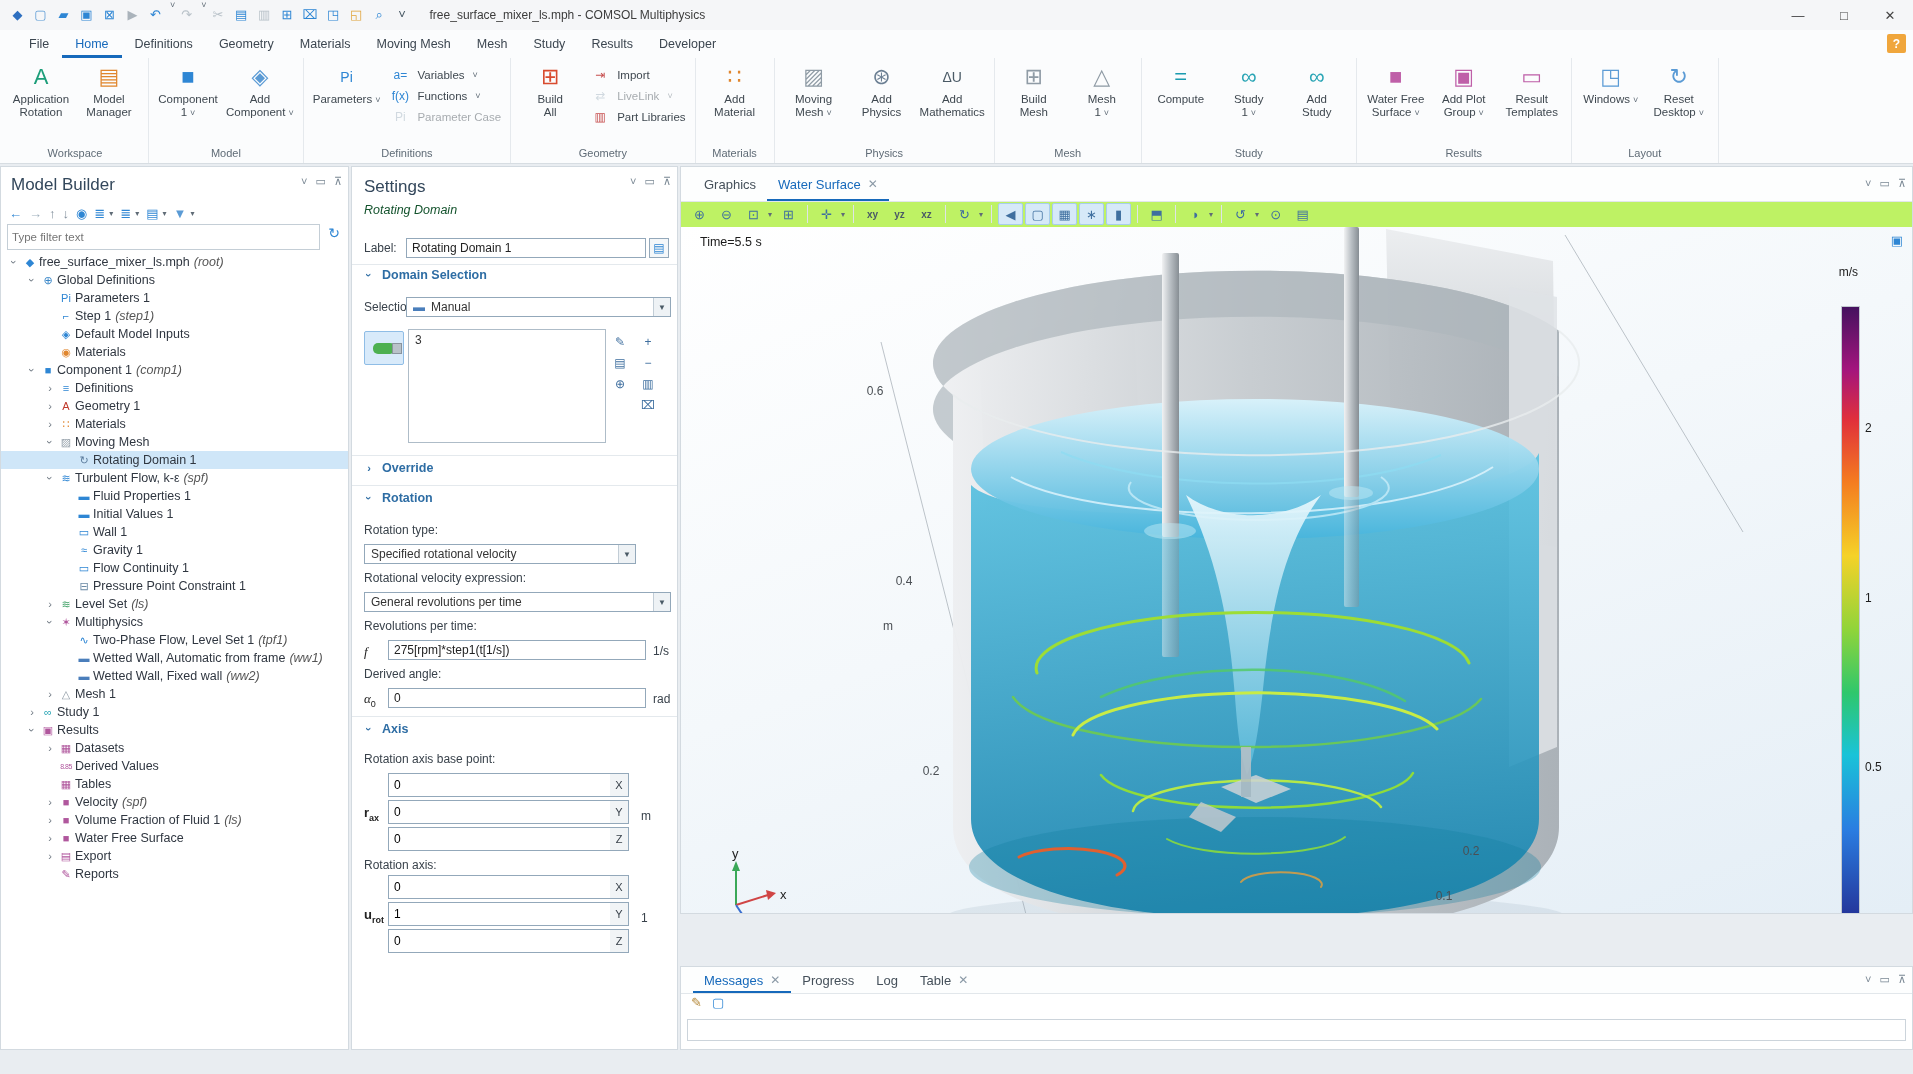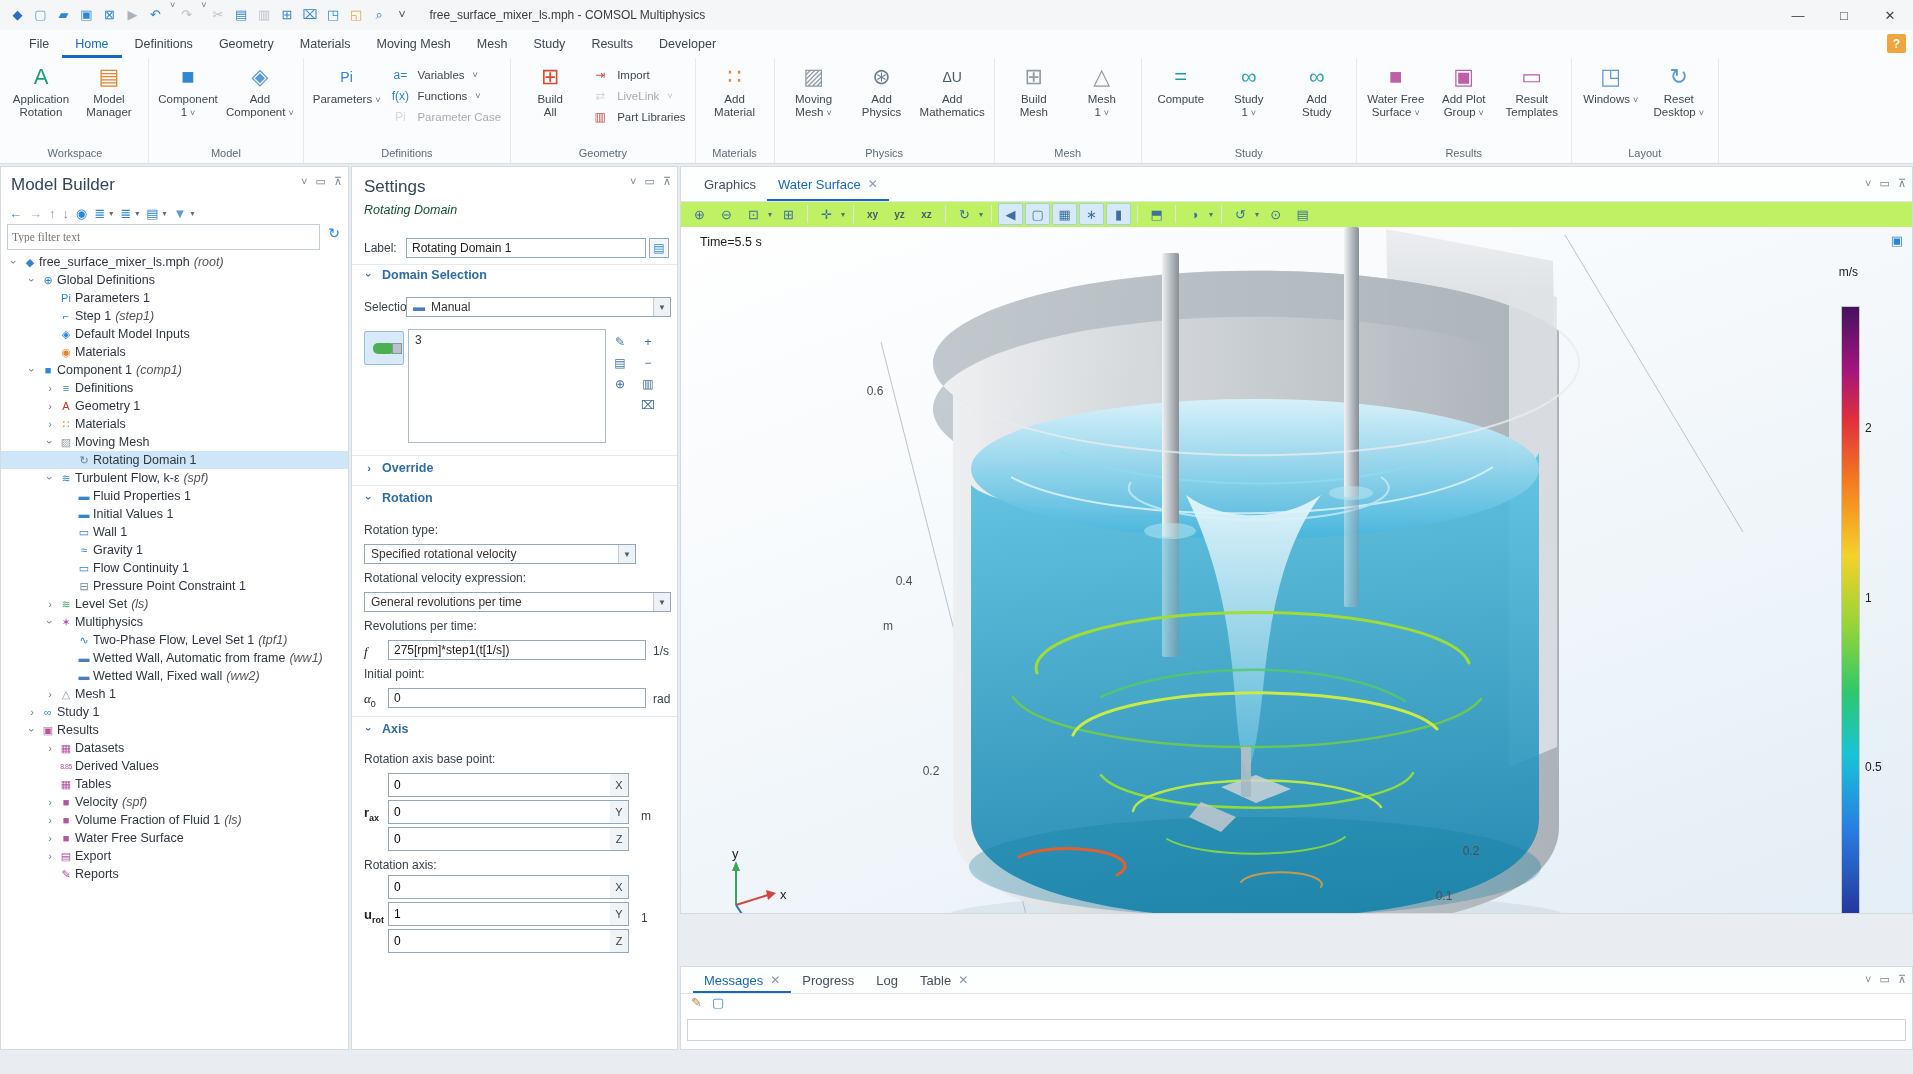--- a/index.html
+++ b/index.html
@@ -36,21 +36,21 @@
   #settings-panel{left:351px;width:327px;}
   #graphics-panel{left:680px;right:0;top:166px;height:748px;background:#bef264;border:1px solid #d3dae0;box-sizing:border-box;position:absolute;}
   #messages-panel{left:680px;right:0;top:966px;bottom:24px;background:#fff;border:1px solid #d3dae0;box-sizing:border-box;position:absolute;}
   .panel-title{position:absolute;left:10px;top:8px;font-size:17px;color:#33475b;}
   .panel-controls{position:absolute;right:6px;top:8px;display:flex;gap:8px;color:#7a8894;font-size:11px;}
   .panel-controls span{cursor:default;}
   
   .mb-toolbar{position:absolute;left:8px;top:39px;display:flex;align-items:center;gap:7px;font-size:13px;}
   .mb-toolbar .ddm{font-size:8px;color:#5f6b76;margin-left:-3px;}
   .filter-wrap{position:absolute;left:6px;top:57px;right:28px;}
-  .filter-wrap input{width:100%;height:18px;border:1px solid #c4ced6;font-size:11.5px;color:#8a949d;padding:12px 4px;box-sizing:border-box;font-family:Liberation Serif, serif;}
+  .filter-wrap input{width:100%;height:18px;border:1px solid #c4ced6;font-size:11.5px;color:#8a949d;padding:12px 4px;box-sizing:border-box;font-family:Liberation Sans, sans-serif;}
   .filter-refresh{position:absolute;right:8px;top:58px;color:#2e86d4;font-size:14px;}
   #tree{position:absolute;left:0;right:0;top:86px;bottom:0;overflow:hidden;}
   .trow{height:18px;display:flex;align-items:center;font-size:12.5px;color:#2f3640;white-space:nowrap;}
   .trow.sel{background:#cfe6f8;}
   .caret{width:14px;color:#707a84;font-size:11px;text-align:center;flex:none;}
   .caret.down{transform:rotate(90deg);}
   .tico{width:18px;text-align:center;font-size:11px;flex:none;}
   .tico.tiny{font-size:7px;letter-spacing:-.5px;}
   .ttag{font-style:italic;color:#555;margin-left:4px;}
   
@@ -654,21 +654,21 @@
         <span class="dd-arrow">▼</span>
     </div>
 
     <div class="slab" style="top:452px;">Revolutions per time:</div>
     <div class="sym" style="top:477px;"><i>f</i></div>
     <div class="fld" style="left:36px;top:473px;width:258px;">
       <input value="275[rpm]*step1(t[1/s])" style="">
     </div>
     <span class="unit" style="left:301px;top:477px;">1/s</span>
 
-    <div class="slab" style="top:500px;">Initial point:</div>
+    <div class="slab" style="top:500px;">Derived angle:</div>
     <div class="sym" style="top:524px;"><i>α</i><sub style="font-size:9px;">0</sub></div>
     <div class="fld" style="left:36px;top:521px;width:258px;">
       <input value="0" style="">
     </div>
     <span class="unit" style="left:301px;top:525px;">rad</span>
 
     <div class="hdiv" style="top:549px;"></div>
     <div class="sect" style="top:555px;justify-content:space-between;">
       <span class="caret down">›</span>
         <span>Axis</span>

